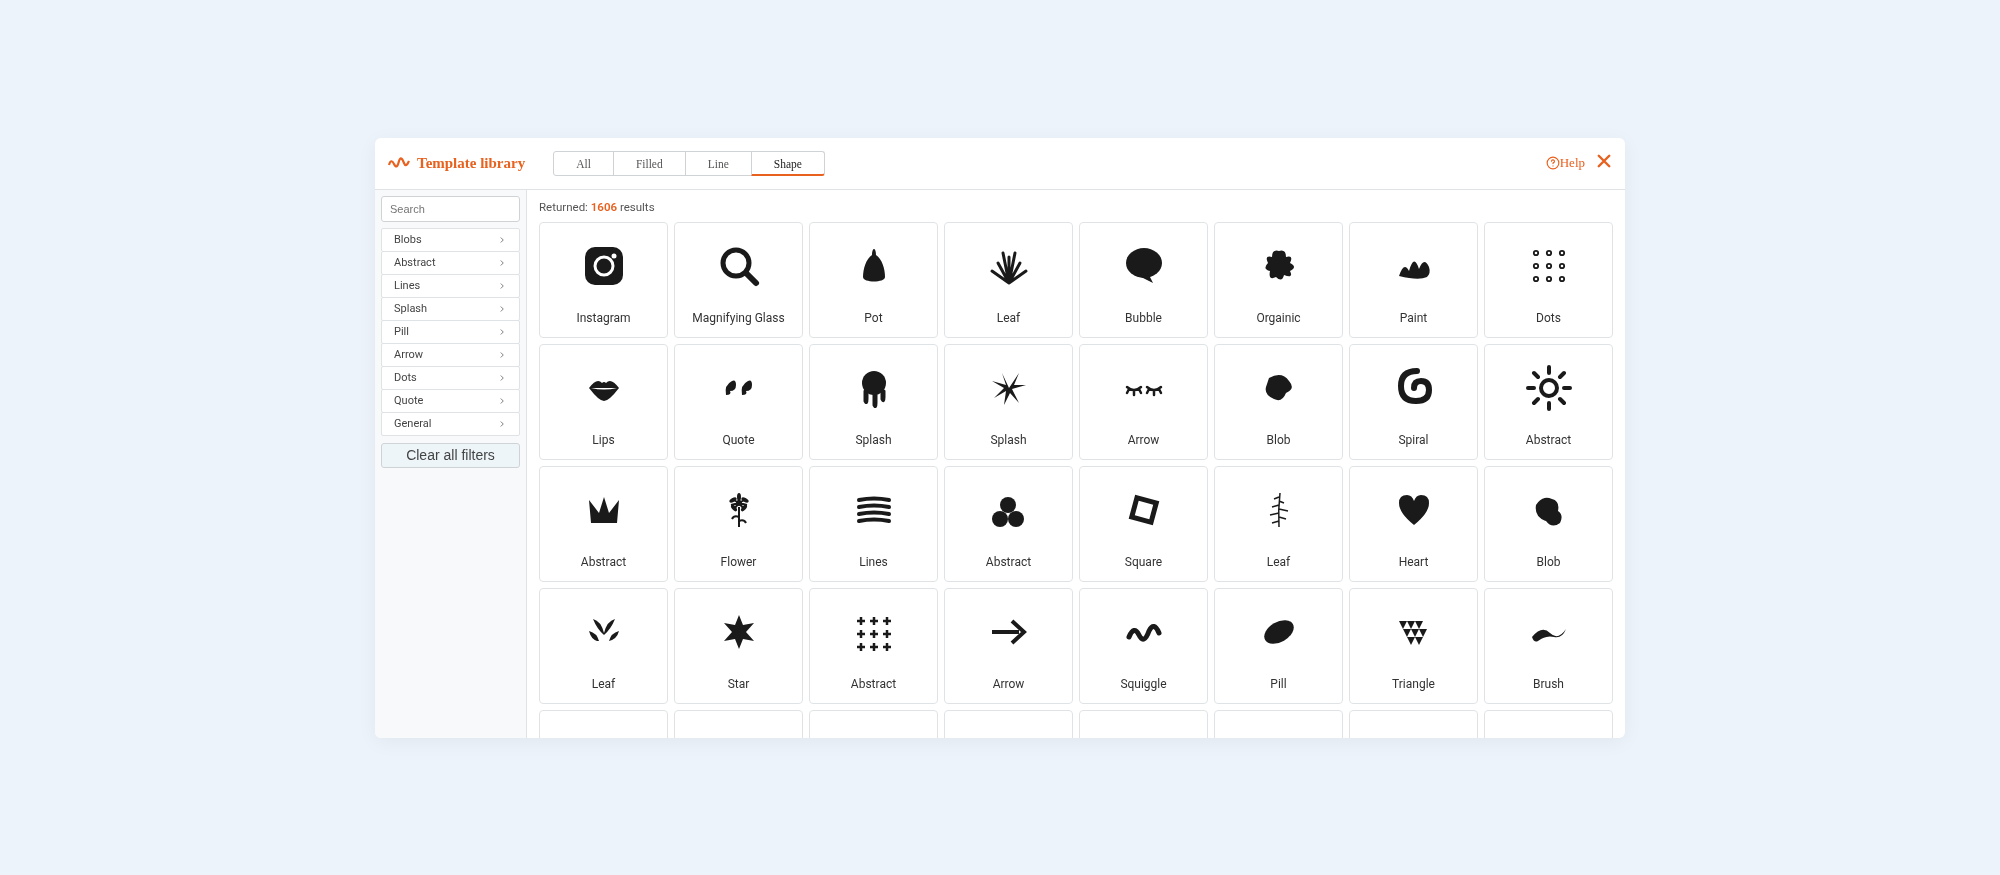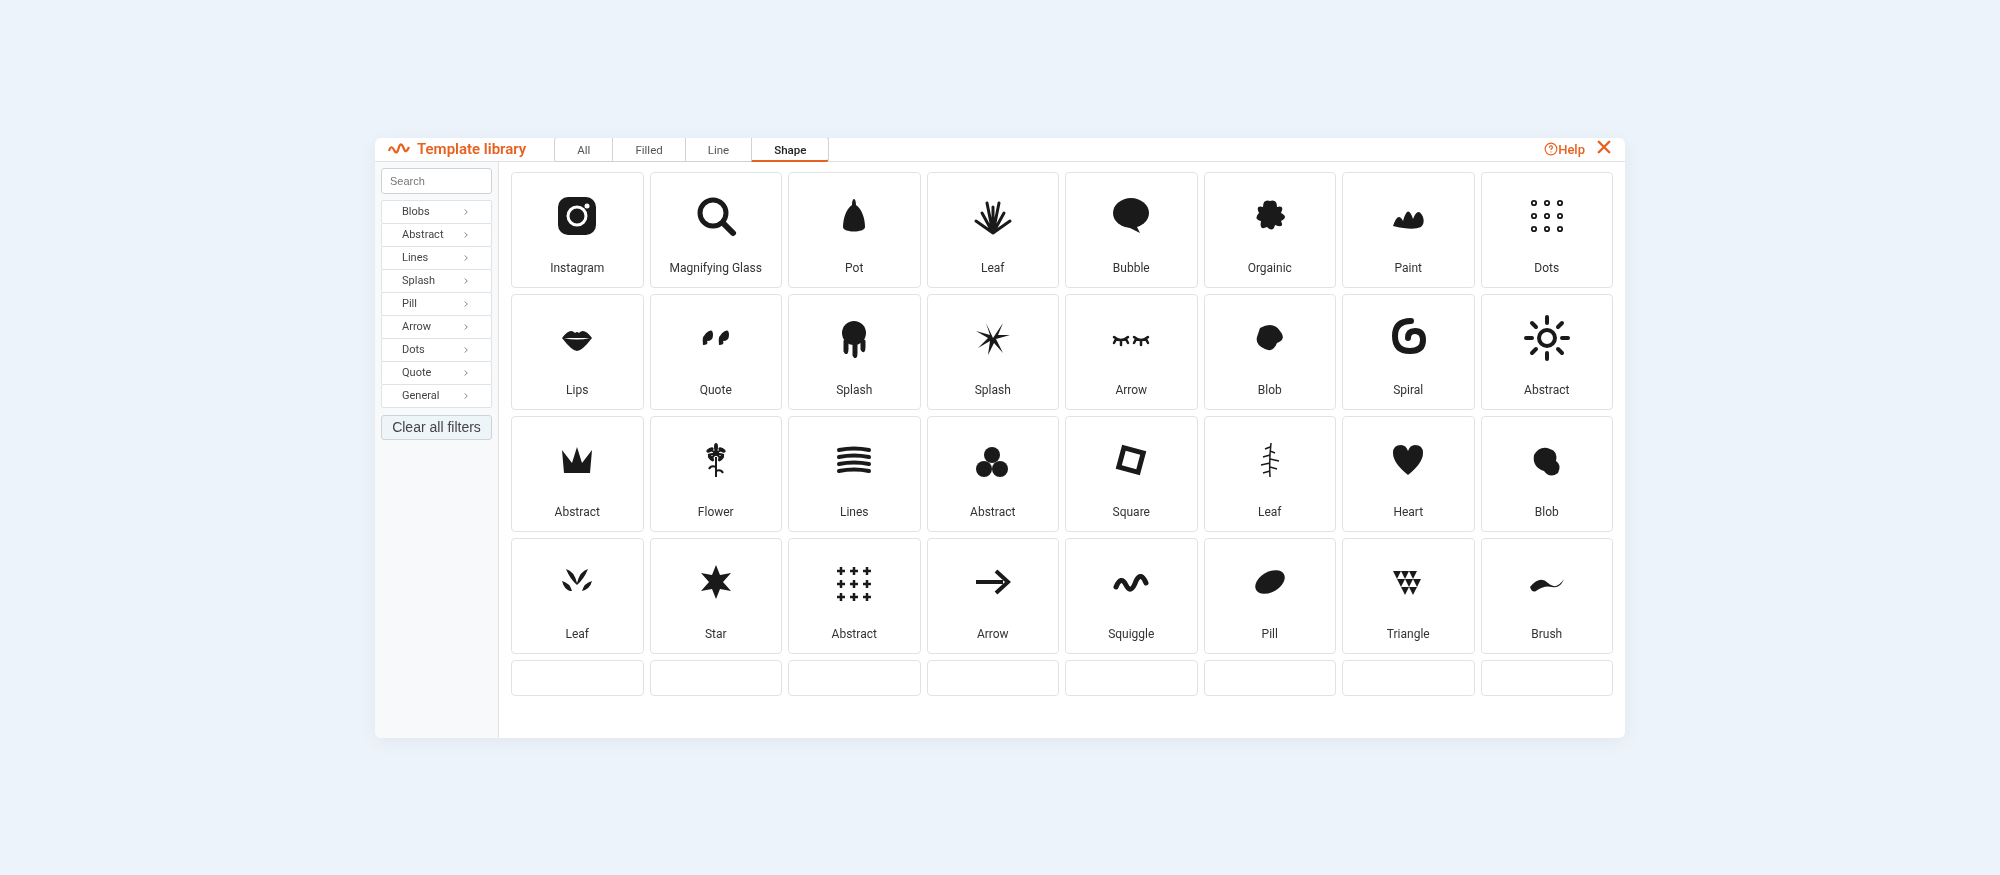--- a/index.html
+++ b/index.html
@@ -18,23 +18,24 @@
   background: #fff;
   border-radius: 6px;
   box-shadow: 0 4px 20px rgba(0,0,0,0.05);
   display: flex;
   flex-direction: column;
   overflow: hidden;
 }
 .header {
   display: flex;
   align-items: center;
-  height: 24px;
+  height: 52px;
   border-bottom: 1px solid #e0e3e6;
   padding: 0 12px;
+  font-family: Liberation Serif, serif;
 }
 .logo {
   display: flex;
   align-items: center;
   gap: 6px;
   font-weight: 600;
   color: #e8611f;
   font-size: 15px;
 }
 .logo svg { width: 24px; height: 24px; }
@@ -63,21 +64,21 @@
 .help-link { display: flex; align-items: center; color: #e8611f; font-size: 13px; font-weight: 500; cursor: pointer; }
 .help-link svg { width: 14px; height: 14px; }
 .close-btn { margin-left: 10px; cursor: pointer; color: #e8611f; }
 .close-btn svg { width: 18px; height: 18px; }
 .body {
   display: flex;
   flex: 1;
   overflow: hidden;
 }
 .sidebar {
-  width: 124px;
+  width: 152px;
   background: #f8f9fa;
   border-right: 1px solid #e0e3e6;
   padding: 6px;
   display: flex;
   flex-direction: column;
   gap: 0;
 }
 .search-input {
   width: 100%;
   height: 26px;
@@ -86,21 +87,21 @@
   padding: 0 8px;
   font-size: 11px;
   background: #fff;
   margin-bottom: 6px;
 }
 .filter-item {
   display: flex;
   align-items: center;
   justify-content: space-between;
   height: 24px;
-  padding: 0 20px;
+  padding: 0 12px;
   font-size: 11px;
   color: #444;
   border: 1px solid #e0e3e6;
   border-radius: 2px;
   background: #fff;
   cursor: pointer;
   margin-bottom: -1px;
 }
 .filter-item svg { width: 10px; height: 10px; color: #666; }
 .clear-filters {
@@ -236,20 +237,25 @@
             <span>General</span>
             <svg viewBox="0 0 24 24">
               <path d="M9 6 L15 12 L9 18" fill="none" stroke="currentColor" stroke-width="2"></path>
             </svg>
           </div>
         </div>
       <button class="clear-filters">Clear all filters</button>
     </div>
 
     <div class="content">
+      <div class="result-count">
+        <span>Returned:</span>
+        <span class="num">1606</span>
+        <span>results</span>
+      </div>
       <div class="grid" id="grid">
           <div class="card">
             <div class="icon-wrap">
               <svg viewBox="0 0 50 50">
                 <use href="#i-instagram"></use>
               </svg>
             </div>
             <div class="card-label">Instagram</div>
           </div>
           <div class="card">

